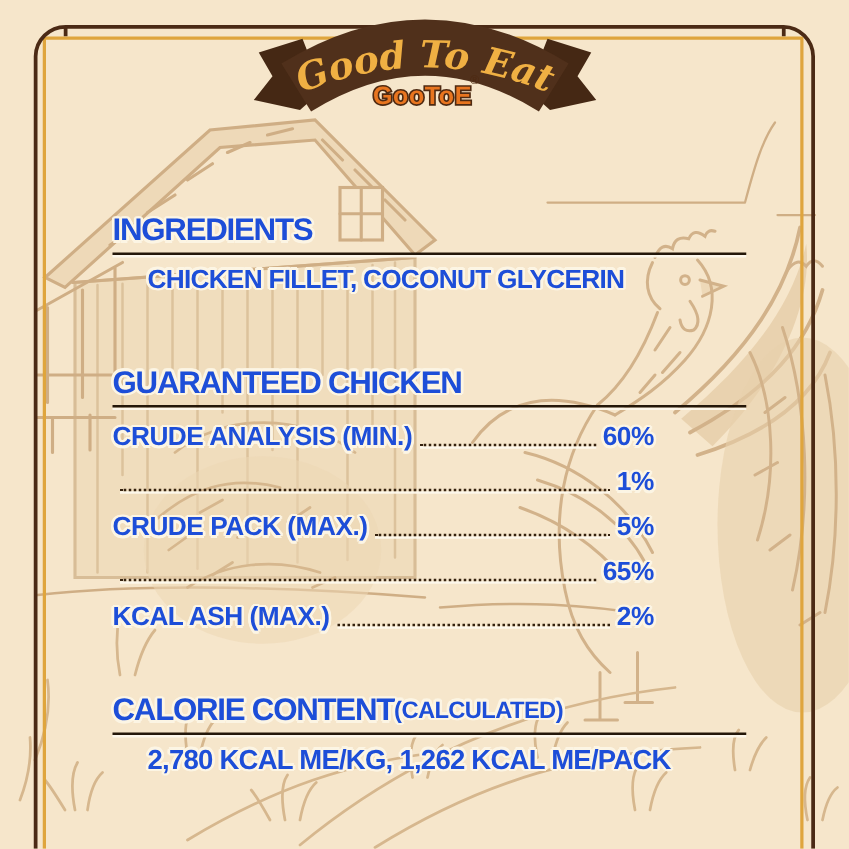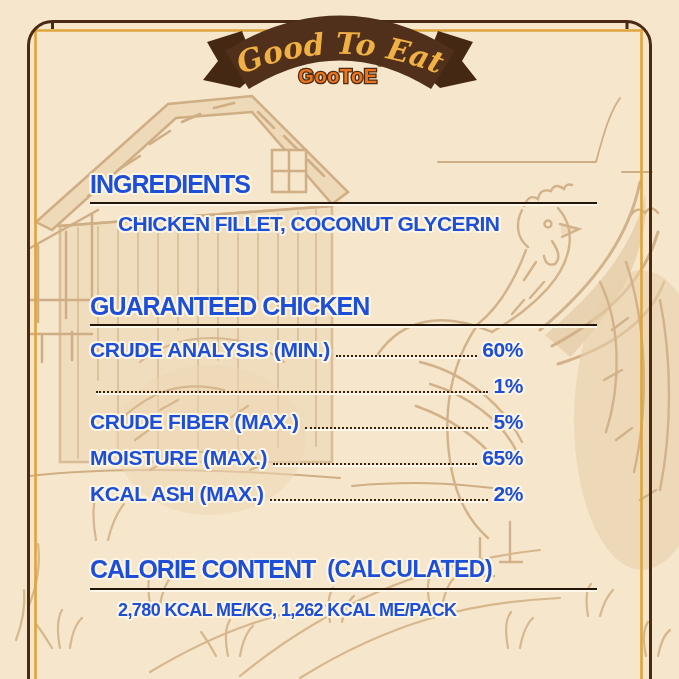--- a/index.html
+++ b/index.html
@@ -27,21 +27,21 @@
   .rows{width:433px;margin-top:13px;}
   .row{display:flex;align-items:baseline;margin-bottom:15px;font-size:21px;line-height:21px;}
   .leader{
     flex:1 1 auto;height:0;align-self:flex-end;
     border-bottom:2px dotted #35220f;
     box-shadow:0 2px 0 rgba(253,248,236,.95);
     margin:0 5px 3px 6px;
   }
   .val{white-space:nowrap;}
   .cal-head{display:flex;align-items:center;}
-  .h1small{font-size:23px;letter-spacing:-0.5px;margin-left:12px;}
+  .h1small{font-size:19px;letter-spacing:-0.5px;margin-left:0;}
 </style>
 </head>
 <body>
 
 <svg class="layer" viewBox="0 0 679 679" fill="none" stroke-linecap="round">
   <g stroke="#cfae85" stroke-width="2.5">
 
     <polygon points="36,222 168,104 252,96 348,192 332,204 252,112 176,118 52,230" fill="#eed9b8"></polygon>
 
     <path d="M88,196 l22,-14 M118,170 l22,-14 M150,144 l20,-13 M182,122 l18,-8 M214,108 l20,-5 M258,112 l16,16 M284,136 l16,16 M308,160 l16,16"></path>
@@ -149,37 +149,36 @@
     <div class="row">
       <span class="outlined">CRUDE ANALYSIS (MIN.)</span>
       <span class="leader"></span>
       <span class="outlined val">60%</span>
     </div>
     <div class="row">
       <span class="leader"></span>
       <span class="outlined val">1%</span>
     </div>
     <div class="row">
-      <span class="outlined">CRUDE FIBER (MAX.)</span>
+      <span class="outlined">CRUDE PACK (MAX.)</span>
       <span class="leader"></span>
       <span class="outlined val">5%</span>
     </div>
     <div class="row">
-      <span class="outlined">MOISTURE (MAX.)</span>
       <span class="leader"></span>
       <span class="outlined val">65%</span>
     </div>
     <div class="row">
       <span class="outlined">KCAL ASH (MAX.)</span>
       <span class="leader"></span>
       <span class="outlined val">2%</span>
     </div>
   </div>
 </div>
 
 <div class="section" style="top:556px">
   <div class="cal-head">
     <span class="outlined h1">CALORIE CONTENT</span>
     <span class="outlined h1small">(CALCULATED)</span>
   </div>
   <div class="rule"></div>
-  <div class="outlined bodyline" style="font-size:18px;">2,780 KCAL ME/KG, 1,262 KCAL ME/PACK</div>
+  <div class="outlined bodyline" style="font-size:22px;">2,780 KCAL ME/KG, 1,262 KCAL ME/PACK</div>
 </div>
 
 </body></html>

